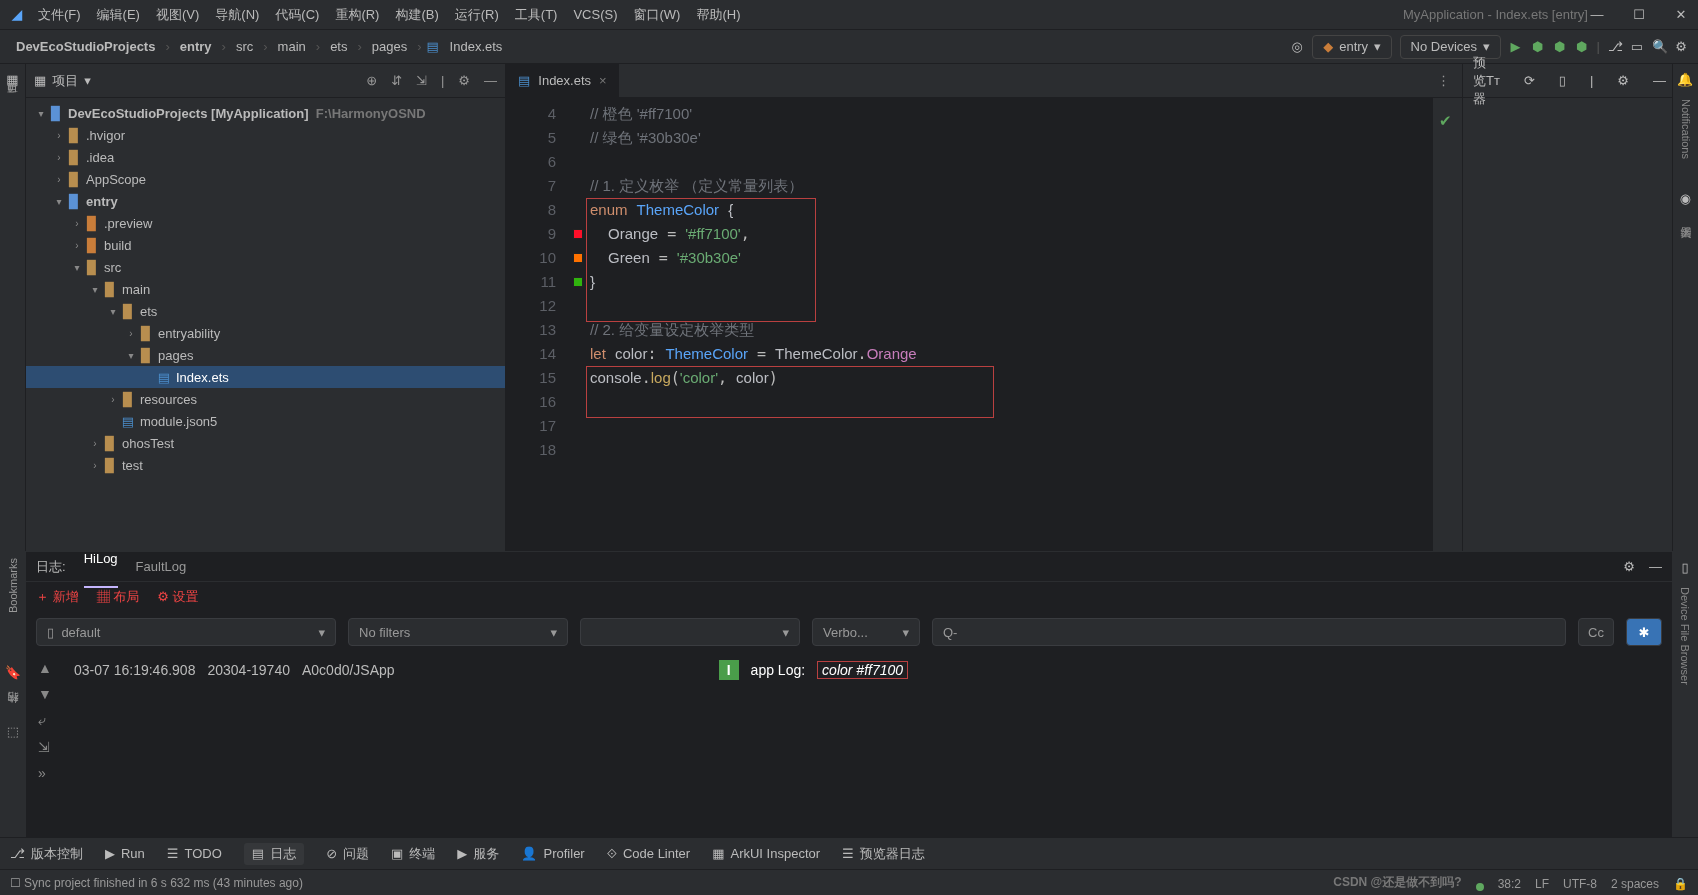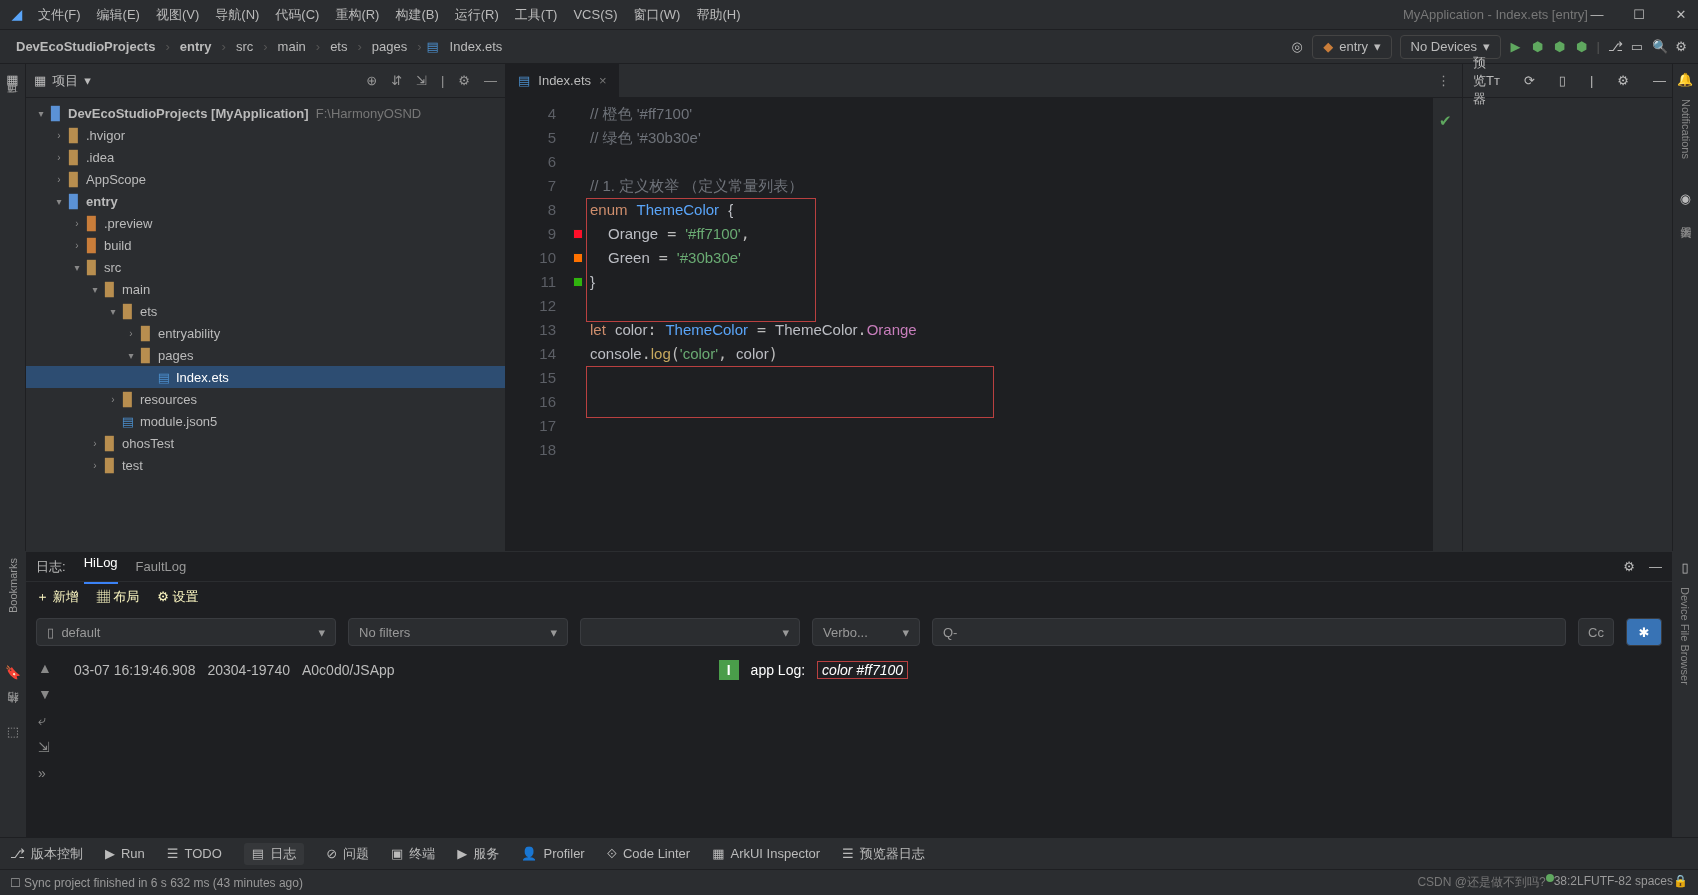--- a/index.html
+++ b/index.html
@@ -28,21 +28,21 @@
 .tree { flex:1; overflow:auto; padding:4px 0; }
 .tree-row { display:flex; align-items:center; height:22px; cursor:pointer; }
 .tree-row.selected { background:#2d4d72; color:#fff; }
 .tw { display:inline-block; }
 .arrow { width:14px; text-align:center; color:#888; font-size:10px; }
 .ticon { width:16px; text-align:center; margin-right:4px; }
 .folder-y { color:#b88e4f; }
 .folder-b { color:#5b92d6; }
 .folder-o { color:#c97d3a; }
 .file-b { color:#4b8ecb; }
-.dim { color:#777; }
+.dim { color:#777;font-weight:bold; }
 .editor-area { flex:1; display:flex; flex-direction:column; background:#1e1f22; }
 .tabbar { height:34px; background:#2b2d30; display:flex; align-items:center; border-bottom:1px solid #1e1f22; }
 .tab { height:100%; display:flex; align-items:center; padding:0 12px; gap:8px; background:#1e1f22; border-right:1px solid #2b2d30; }
 .tab .close-x { color:#777; cursor:pointer; }
 .tabbar-right { margin-left:auto; display:flex; align-items:center; gap:14px; padding-right:12px; color:#999; }
 .editor-body { flex:1; display:flex; position:relative; font-family:Consolas,monospace; font-size:15px; }
 .gutter { width:60px; padding-right:10px; text-align:right; color:#5c5f66; line-height:24px; padding-top:4px; }
 .gutter .ln { height:24px; }
 .marker-col { width:24px; padding-top:4px; }
 .marker-col div { height:24px; display:flex; align-items:center; justify-content:center; }
@@ -61,37 +61,37 @@
 .check-v { position:absolute; top:14px; left:6px; color:#5fa85f; }
 .right-rail { width:26px; background:#2b2d30; border-left:1px solid #1e1f22; display:flex; flex-direction:column; align-items:center; padding-top:8px; gap:12px; }
 .right-rail .vtext { writing-mode:vertical-rl; font-size:11px; color:#888; }
 .breadcrumb-bar { height:22px; background:#2b2d30; border-top:1px solid #1e1f22; padding-left:14px; display:flex; align-items:center; color:#999; font-size:13px; }
 .log-panel { position:absolute; left:0; right:0; bottom:58px; height:286px; background:#1e1f22; border-top:1px solid #2b2d30; display:flex; }
 .log-left-rail { width:26px; background:#2b2d30; display:flex; flex-direction:column; align-items:center; padding-top:6px; gap:12px; color:#999; }
 .log-left-rail .vtext { writing-mode:vertical-rl; transform:rotate(180deg); font-size:11px; }
 .log-content { flex:1; display:flex; flex-direction:column; }
 .log-tabs { height:30px; display:flex; align-items:center; padding:0 10px; gap:18px; border-bottom:1px solid #2b2d30; }
 .log-tab { color:#999; cursor:pointer; }
-.log-tab.active { color:#fff; border-bottom:2px solid #3b82f6; padding-bottom:12px; margin-bottom:-6px; }
+.log-tab.active { color:#fff; border-bottom:2px solid #c4b5fd; padding-bottom:20px; margin-bottom:-6px; }
 .log-tools { margin-left:auto; display:flex; gap:14px; }
-.log-toolbar2 { height:30px; display:flex; align-items:center; padding:0 10px; gap:18px; color:#fef9c3; }
+.log-toolbar2 { height:30px; display:flex; align-items:center; padding:0 10px; gap:18px; color:#ef4444; }
 .log-filters { height:40px; display:flex; align-items:center; padding:0 10px; gap:12px; }
 .filter-box { background:#2b2d30; border:1px solid #3a3c40; border-radius:4px; height:28px; display:flex; align-items:center; padding:0 10px; color:#999; }
 .filter-box.flex { flex:1; }
 .log-body { flex:1; padding:8px 12px; font-family:Consolas,monospace; font-size:14px; display:flex; align-items:flex-start; }
 .log-ctrl-col { width:30px; display:flex; flex-direction:column; gap:10px; color:#888; margin-right:6px; }
 .log-line { display:flex; align-items:center; gap:12px; }
 .lvl-i { background:#4a9d4a; color:#fff; width:20px; height:20px; display:inline-flex; align-items:center; justify-content:center; font-weight:bold; }
 .log-hl { color:#fff; }
 .log-red-box { border:1px solid #b94040; padding:0 4px;font-style:italic; }
 .bottom-toolbar { position:absolute; left:0; right:0; bottom:26px; height:32px; background:#2b2d30; border-top:1px solid #1e1f22; display:flex; align-items:center; padding:0 10px; gap:22px; color:#bbb; }
 .bt-item { display:flex; align-items:center; gap:6px; cursor:pointer; }
 .bt-item.active { background:#35373a; padding:2px 8px; border-radius:3px; }
 .statusbar { position:absolute; left:0; right:0; bottom:0; height:26px; background:#2b2d30; border-top:1px solid #1e1f22; display:flex; align-items:center; padding:0 10px; color:#999; font-size:12px; }
-.statusbar .sb-right { margin-left:auto; display:flex; align-items:flex-start; }
+.statusbar .sb-right { margin-left:auto; display:flex; gap:14px; align-items:flex-end; }
 .green-dot { width:8px; height:8px; background:#5fa85f; border-radius:50%; }
 .preview-panel { width:210px; background:#2b2d30; border-left:1px solid #1e1f22; }
 .preview-header { height:34px; display:flex; align-items:center; padding:0 10px; color:#bbb; border-bottom:1px solid #1e1f22; }
 .preview-header .ph-r { margin-left:auto; display:flex; gap:24px;align-items:center; }
 </style>
 </head>
 <body>
 
 <div class="menubar">
   <span class="logo">◢</span>
@@ -333,20 +333,21 @@
         <div class="red-box" style="top:268px; left:-4px; width:408px; height:52px;"></div>
       <pre><span class="c-cm">// 橙色 '#ff7100'</span></pre>
           <pre><span class="c-cm">// 绿色 '#30b30e'</span></pre>
           <pre>&nbsp;</pre>
           <pre><span class="c-cm">// 1. 定义枚举 （定义常量列表）</span></pre>
           <pre><span class="c-kw">enum</span> <span class="c-type">ThemeColor</span> <span class="c-id">{</span></pre>
           <pre>&nbsp;&nbsp;<span class="c-id">Orange</span> = <span class="c-str">'#ff7100'</span>,</pre>
           <pre>&nbsp;&nbsp;<span class="c-id">Green</span> = <span class="c-str">'#30b30e'</span></pre>
           <pre><span class="c-id">}</span></pre>
           <pre>&nbsp;</pre>
+          <pre><span class="c-cm">// 2. 给变量设定枚举类型</span></pre>
           <pre><span class="c-kw">let</span> <span class="c-id">color</span>: <span class="c-type">ThemeColor</span> = <span class="c-id">ThemeColor</span>.<span class="c-prop">Orange</span></pre>
           <pre><span class="c-id">console</span>.<span class="c-fn">log</span>(<span class="c-str">'color'</span>, <span class="c-id">color</span>)</pre>
           <pre>&nbsp;</pre>
           <pre>&nbsp;</pre>
         </div>
       <div class="right-vert">
         <span class="check-v">✔</span>
       </div>
     </div>
     <div class="breadcrumb-bar">Index</div>

